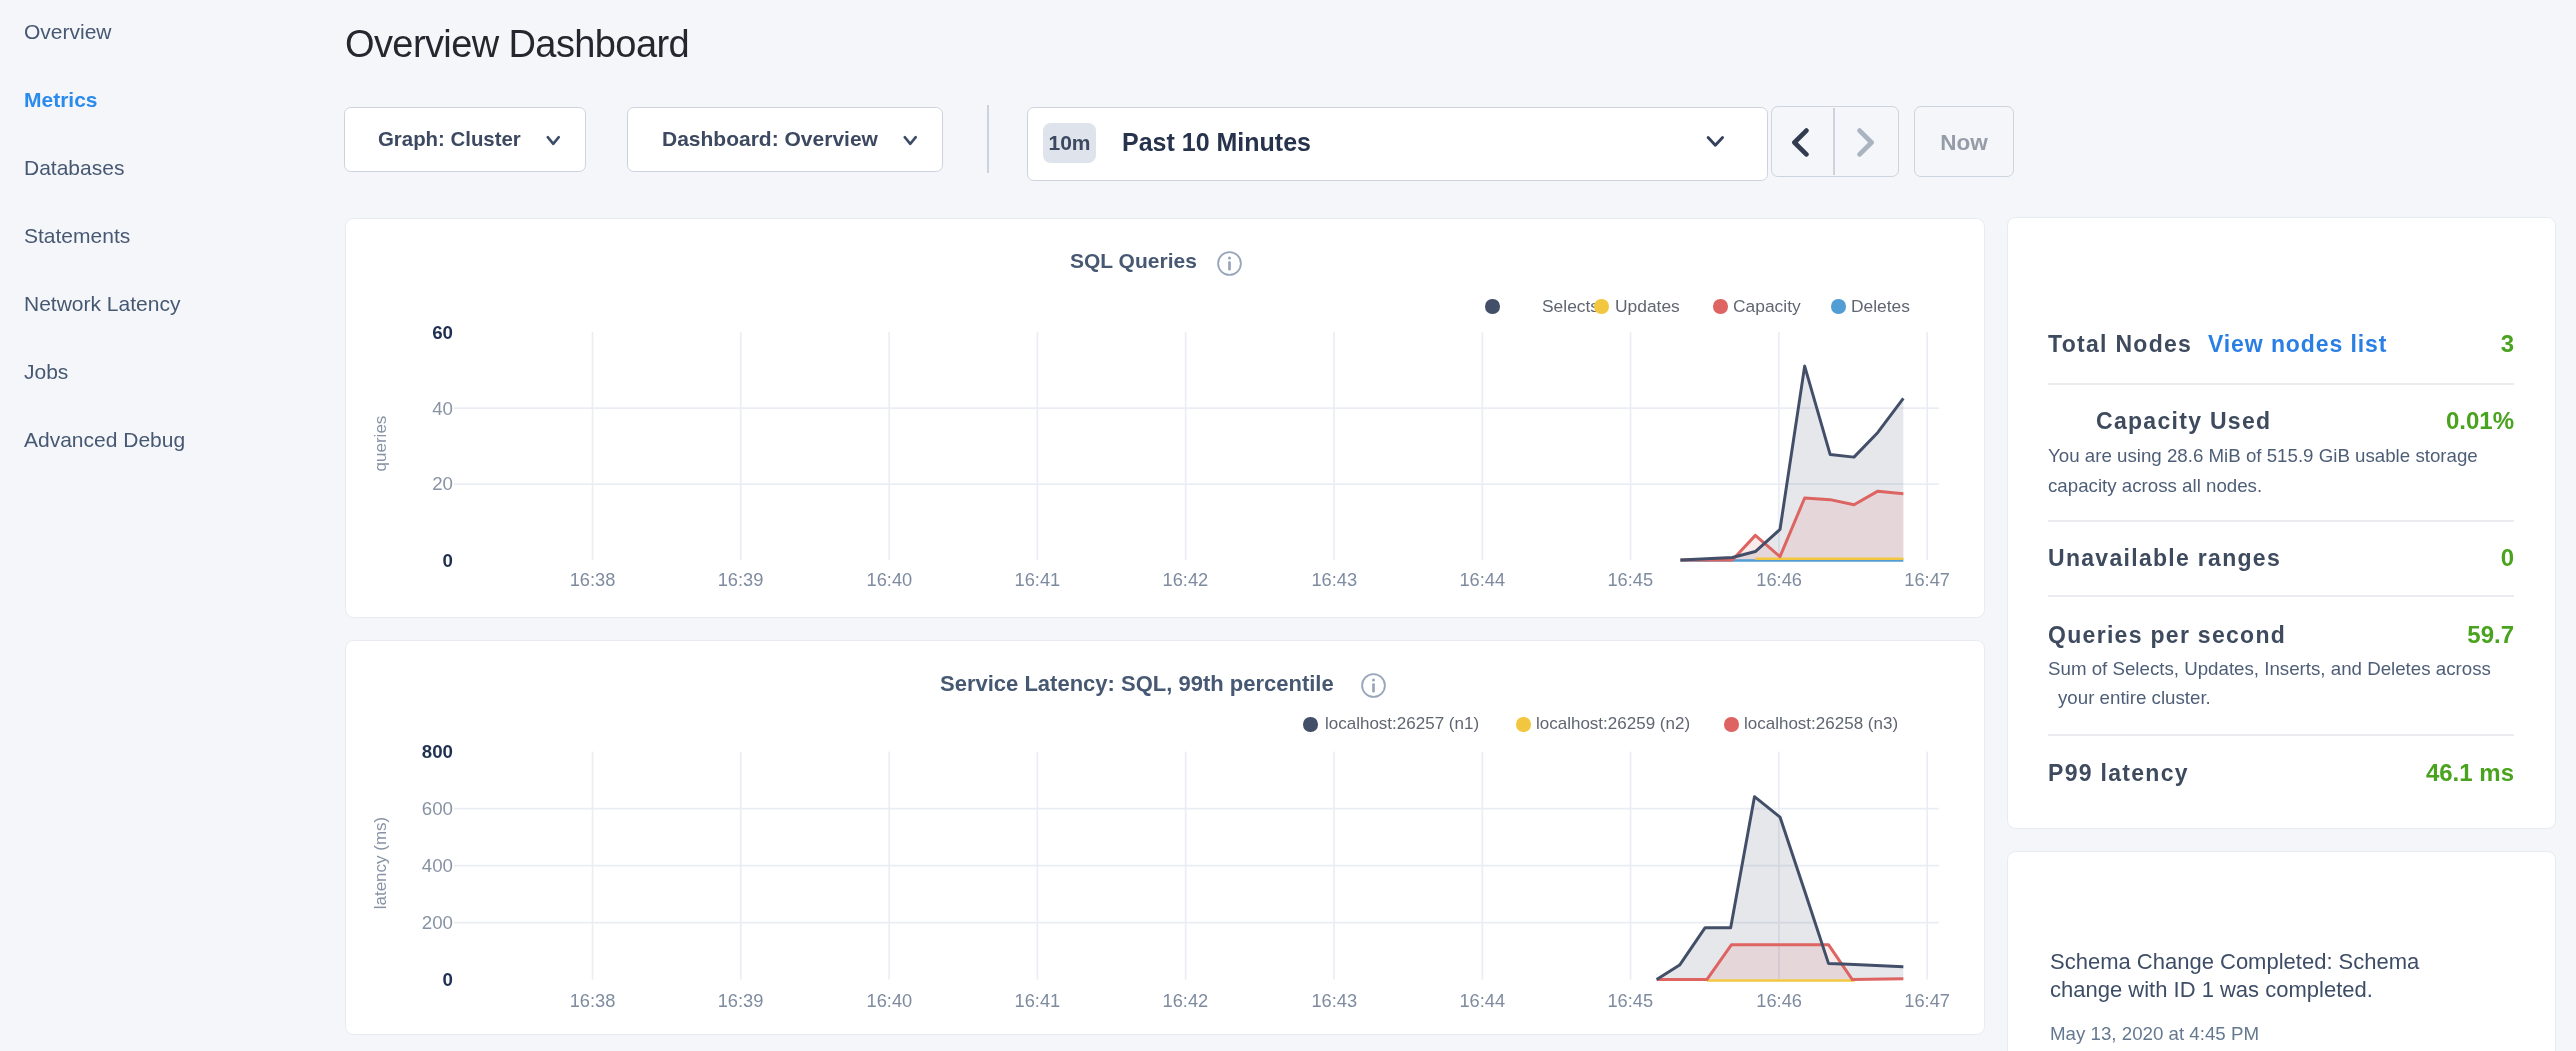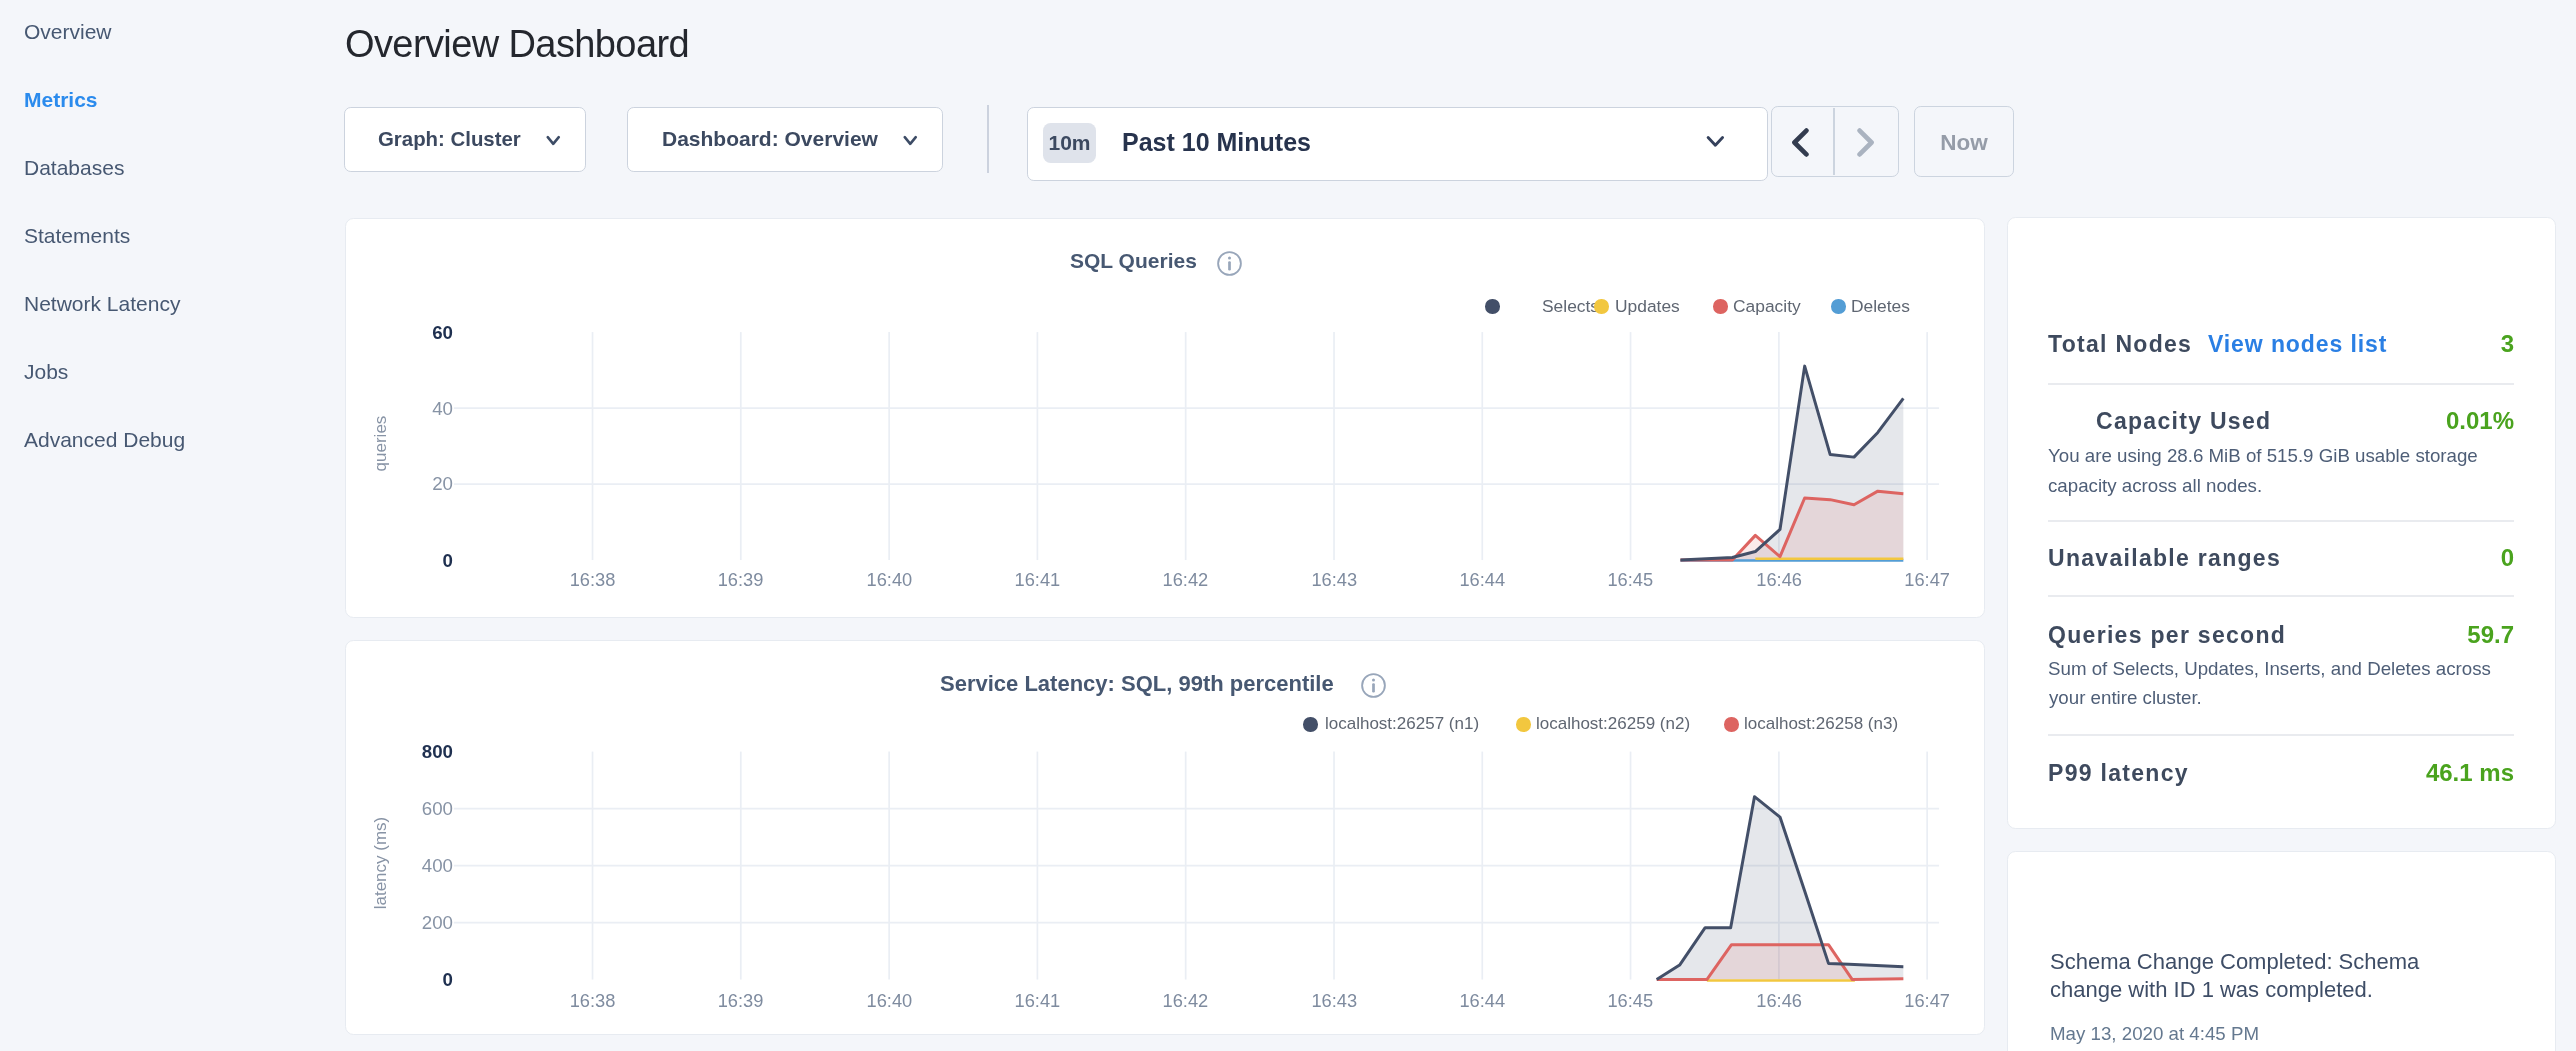--- a/index.html
+++ b/index.html
@@ -205,21 +205,21 @@
   <div class="sum-val" style="right:42px; top:190px;">0.01%</div>
   <div class="sum-para" style="left:41px; top:228px;">You are using 28.6 MiB of 515.9 GiB usable storage</div>
   <div class="sum-para" style="left:41px; top:258px;">capacity across all nodes.</div>
   <div class="sum-div" style="left:41px; top:303px; width:466px;"></div>
   <div class="sum-label" style="left:41px; top:328px;">Unavailable ranges</div>
   <div class="sum-val" style="right:42px; top:327px;">0</div>
   <div class="sum-div" style="left:41px; top:378px; width:466px;"></div>
   <div class="sum-label" style="left:41px; top:405px;">Queries per second</div>
   <div class="sum-val" style="right:42px; top:404px;">59.7</div>
   <div class="sum-para" style="left:41px; top:441px;">Sum of Selects, Updates, Inserts, and Deletes across</div>
-  <div class="sum-para" style="left:42px; top:470px;">your entire cluster.</div>
+  <div class="sum-para" style="left:51px; top:470px;">your entire cluster.</div>
   <div class="sum-div" style="left:41px; top:517px; width:466px;"></div>
   <div class="sum-label" style="left:41px; top:543px;">P99 latency</div>
   <div class="sum-val" style="right:42px; top:542px;">46.1 ms</div>
 </div>
 
 <div class="panel" style="left:2007px; top:851px; width:549px; height:221px;"></div>
 <div id="events" class="abs" style="left:2007px; top:851px; width:549px; height:200px;">
   <div class="abs" style="left:43px; top:97px; font-size:22px; color:#3e4d66; line-height:28px; white-space:nowrap;">Schema Change Completed: Schema<br>change with ID 1 was completed.</div>
   <div class="abs" style="left:43px; top:172px; font-size:18.7px; color:#64788f;">May 13, 2020 at 4:45 PM</div>
 </div>

